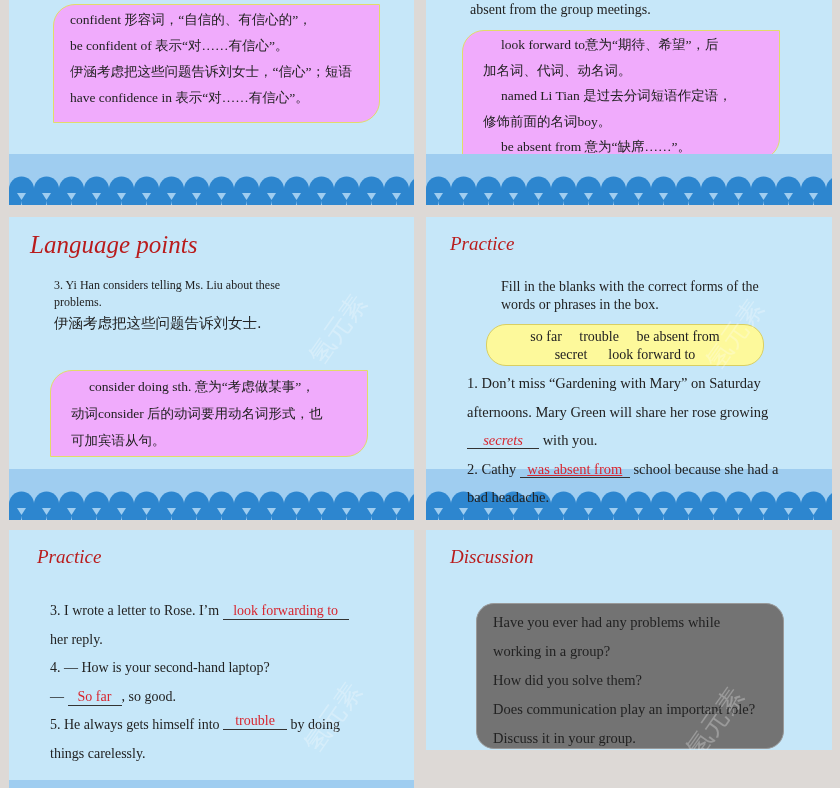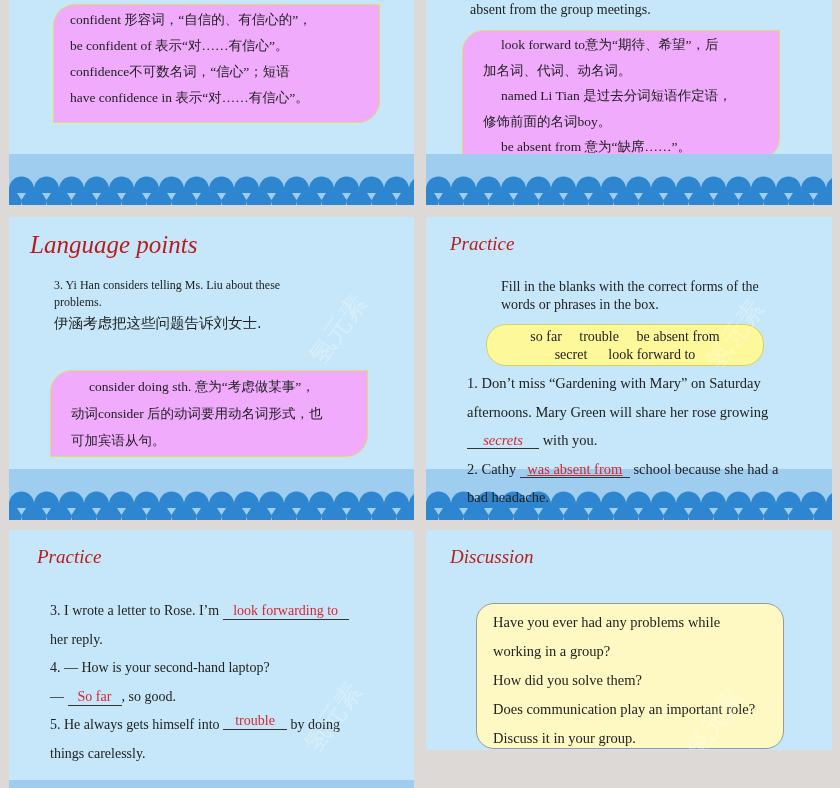--- a/index.html
+++ b/index.html
@@ -54,21 +54,21 @@
     border:1px solid #d9cf63;
     border-radius:20px;
     text-align:center;
     font-size:14px;
     line-height:18px;
     box-sizing:border-box;
     padding-top:3px;
   }
   .white-box {
     position:absolute;
-    background:#fef9c3;
+    background:#737373;
     border:1px solid #999;
     border-radius:18px;
     box-sizing:border-box;
     font-size:14.5px;
     line-height:29px;
     padding:4px 0 0 16px;
   }
   .photo {
     position:absolute;
     border-radius:10px 10px 0 0;
@@ -84,21 +84,21 @@
     pointer-events:none;
   }
 </style>
 </head>
 <body>
 
 <div class="slide" style="left:9px; top:0; width:405px; height:205px;">
   <div class="yellow-box" style="left:44px; top:4px; width:327px; height:119px; padding:2px 0 0 16px;">
     <p>confident 形容词，“自信的、有信心的”，</p>
     <p>be confident of 表示“对……有信心”。</p>
-    <p>confidence不可数名词，“信心”；短语</p>
+    <p>伊涵考虑把这些问题告诉刘女士，“信心”；短语</p>
     <p>have confidence in 表示“对……有信心”。</p>
   </div>
   <div class="band" style="top:154px; height:51px;"></div>
   <div class="waves" style="top:175px;">
     <svg viewBox="0 0 405 30" preserveAspectRatio="none">
       <defs>
         <pattern id="wv1" x="0" y="0" width="25" height="30" patternUnits="userSpaceOnUse">
           <circle cx="12.5" cy="14" r="12.5" fill="#2d86cf"></circle>
           <circle cx="0" cy="26" r="12.5" fill="#2d86cf"></circle>
           <circle cx="25" cy="26" r="12.5" fill="#2d86cf"></circle>

